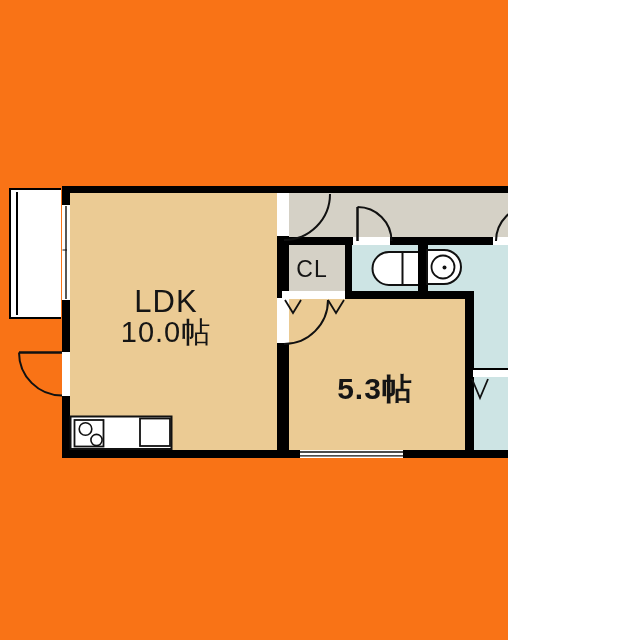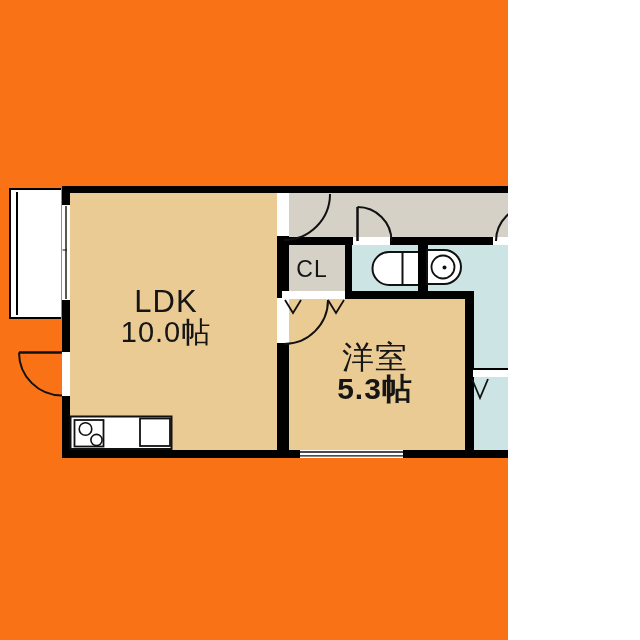--- a/index.html
+++ b/index.html
@@ -112,17 +112,16 @@
       <rect x="70.5" y="416.5" width="101" height="32.5" fill="#fff" stroke="#111" stroke-width="2"></rect>
       <rect x="74.5" y="420" width="29" height="26.5" fill="#fff" stroke="#111" stroke-width="1.8"></rect>
       <circle cx="85.5" cy="429" r="6.3" fill="#fff" stroke="#111" stroke-width="1.6"></circle>
       <circle cx="96.5" cy="440" r="5.6" fill="#fff" stroke="#111" stroke-width="1.6"></circle>
       <rect x="140" y="418.5" width="30" height="27.5" fill="#fff" stroke="#111" stroke-width="1.8"></rect>
     </g>
   </svg>
 
   <div class="label" style="left:166px;top:301px;font-size:31px;">LDK</div>
   <div class="label" style="left:166px;top:332px;font-size:29px;">10.0帖</div>
-  <div class="label" style="left:375px;top:357px;font-size:32px;">洋室</div>
   <div class="label" style="left:375px;top:389px;font-size:30px;font-weight:bold;">5.3帖</div>
   <div class="label" style="left:312px;top:269px;font-size:23px;">CL</div>
 
 </div>
 
 </body></html>

